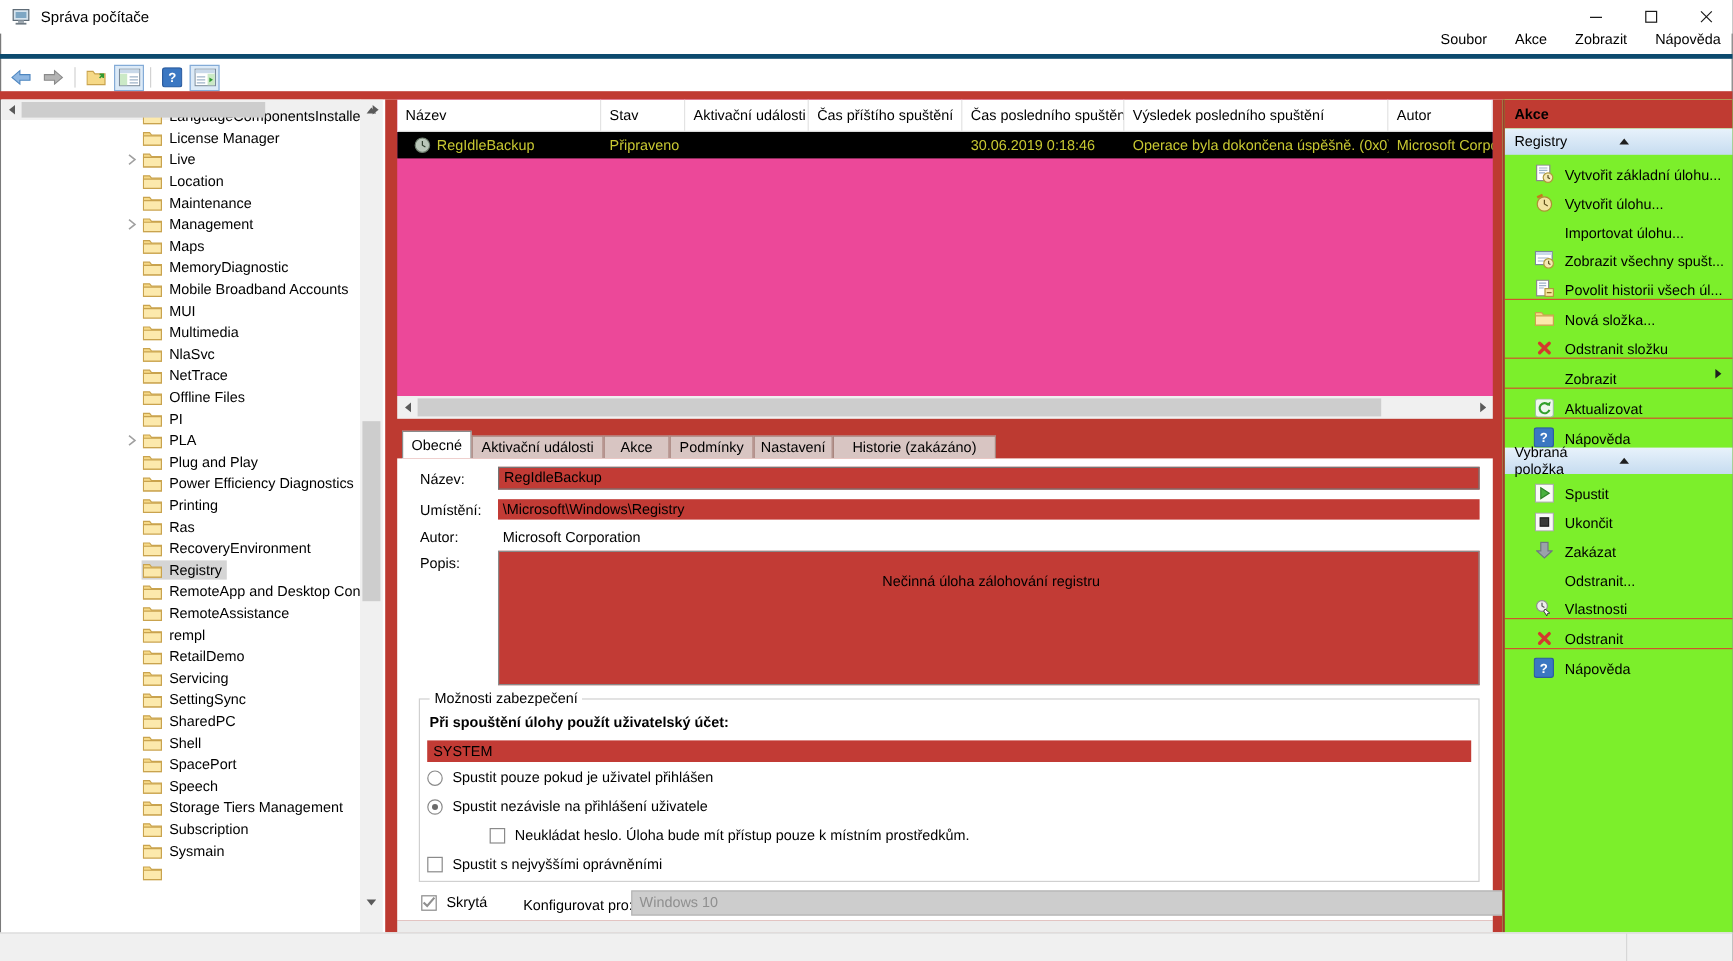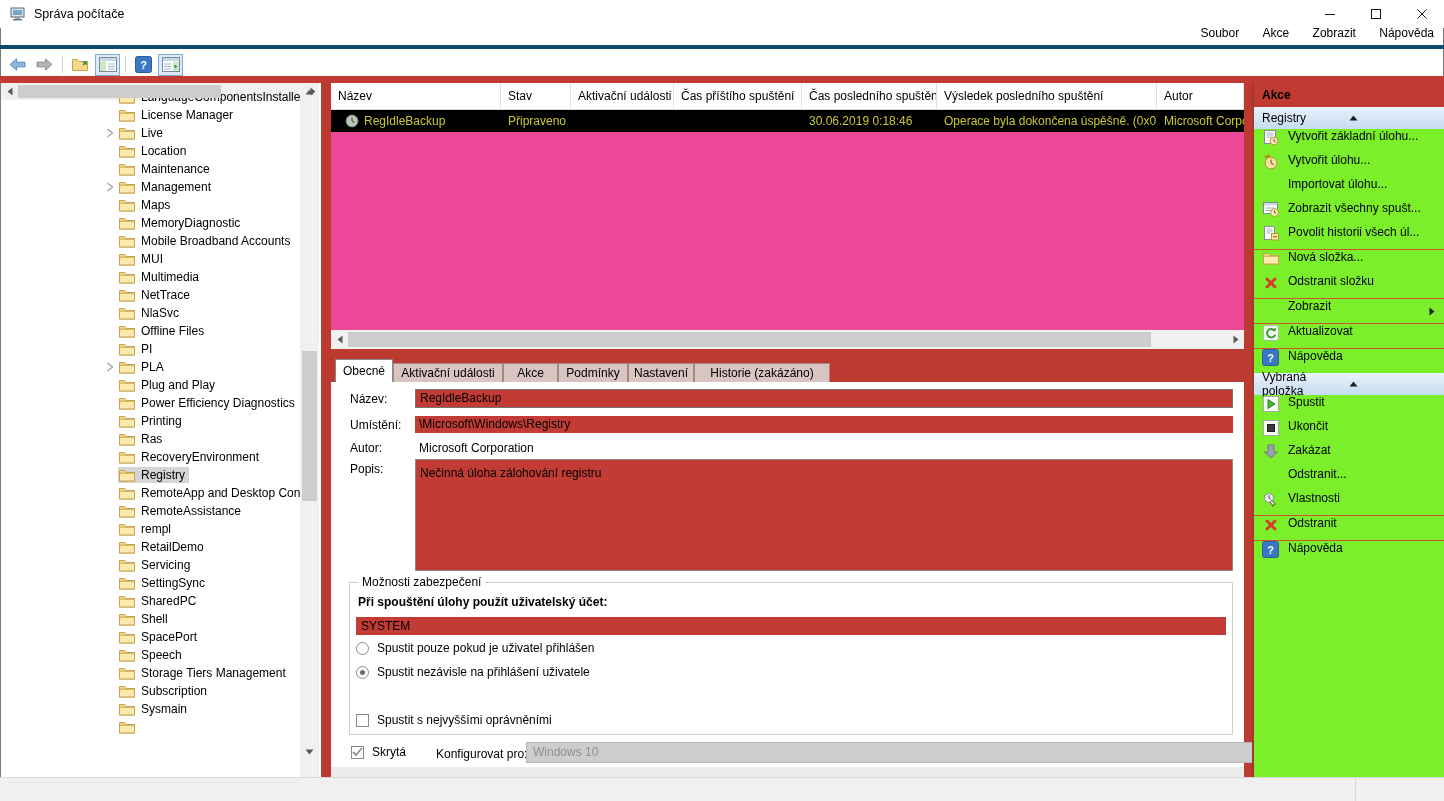--- a/index.html
+++ b/index.html
@@ -52,39 +52,39 @@
   .tabbar{position:absolute;left:10px;top:276px;width:913px;height:23px;display:flex;align-items:flex-end;padding-left:4px;box-sizing:border-box;}
   .tab{height:19px;line-height:19px;text-align:center;background:#D8C5C2;border:1px solid #A9867F;border-bottom:none;box-sizing:border-box;white-space:nowrap;overflow:hidden;flex:none;}
   .tab.active{height:23px;line-height:22px;background:#fff;border:1px solid #8a8a8a;border-bottom:none;}
   
   .details{position:absolute;left:10px;top:299px;width:913px;height:385px;background:#fff;}
   .flabel{position:absolute;left:19px;}
   .red-field{position:absolute;left:84px;width:818px;background:#C23B35;box-sizing:border-box;padding-left:4px;overflow:hidden;}
   .name-field{top:7px;height:19px;line-height:17px;border:1px solid #757575;}
   .loc-field{top:34px;height:17px;line-height:17px;}
   .author-val{position:absolute;left:88px;top:59px;}
-  .desc-field{top:77px;height:112px;border:1px solid #8a8a8a;line-height:16px;padding-top:5px;}
+  .desc-field{top:77px;height:112px;border:1px solid #8a8a8a;line-height:16px;padding-top:16px;text-align:center;}
   .groupbox{position:absolute;left:18px;top:200px;width:884px;height:153px;border:1px solid #D0D0D0;box-sizing:border-box;}
   .legend{position:absolute;left:8px;top:-8px;background:#fff;padding:0 4px;}
   .acc-label{position:absolute;left:8px;top:12px;font-weight:bold;}
   .sys-bar{position:absolute;left:6px;top:34px;width:870px;height:18px;line-height:18px;background:#C23B35;padding-left:5px;box-sizing:border-box;}
   .opt-row{position:absolute;display:flex;align-items:center;}
   .radio{width:13px;height:13px;border:1px solid #8a8a8a;border-radius:50%;background:#fff;box-sizing:border-box;position:relative;flex:none;}
   .radio.checked:after{content:"";position:absolute;left:3px;top:3px;width:5px;height:5px;border-radius:50%;background:#6b6b6b;}
   .checkbox{width:13px;height:13px;border:1px solid #8a8a8a;background:#fff;box-sizing:border-box;display:flex;align-items:center;justify-content:center;flex:none;}
   .opt-label{margin-left:8px;white-space:nowrap;}
   .footer-row{position:absolute;left:0;top:360px;width:913px;height:22px;}
   .dropdown{position:absolute;left:195px;top:0;width:842px;height:21px;background:#CDCDCD;border:1px solid #B5B5B5;box-sizing:border-box;color:#8F8F8F;line-height:19px;padding-left:6px;}
   .dd-chev{position:absolute;right:6px;top:7px;}
   
   .actions{position:absolute;left:1252px;top:83px;width:192px;height:694px;background:#7CEF2B;border-left:2px solid #A03A30;box-sizing:border-box;overflow:hidden;}
   .actions-title{height:24px;line-height:24px;background:#C03B32;font-weight:bold;padding-left:8px;}
   .group-header{height:22px;background:linear-gradient(#E8F2FB,#C6DCF0);display:flex;align-items:center;padding:0 8px;}
   .group-header span{flex:1;}
-  .action-item{height:24px;display:flex;align-items:flex-start;padding-left:8px;position:relative;}
+  .action-item{height:24px;display:flex;align-items:flex-end;padding-left:24px;position:relative;}
   .ai-icon{width:17px;height:17px;margin-right:9px;display:flex;align-items:center;justify-content:center;flex:none;}
   .ai-label{white-space:nowrap;overflow:hidden;}
   .submenu{position:absolute;right:9px;top:8px;}
   .sep{height:1px;background:#D2512F;}
   
   .bottombar{position:absolute;left:0;top:777px;width:100%;height:24px;background:#F0F0F0;border-top:1px solid #D9D9D9;box-sizing:border-box;}
   .bb-div{position:absolute;left:1355px;top:0;width:1px;height:100%;background:#D7D7D7;}
   .center-bottom{position:absolute;left:10px;top:684px;width:913px;height:10px;background:#ECECEC;}
   svg{display:block;}
 </style>
@@ -329,33 +329,33 @@
         </div>
         <div class="tree-row">
           <div class="tree-arrow"></div>
           <span class="tree-core">
             <span class="tree-icon">
               <svg width="16" height="13" viewBox="0 0 16 13">
                 <path d="M0.5 1.5 h5.2 l1.6 2 h8.2 v8.5 h-15 z" fill="#F6D987" stroke="#C9A34E"></path>
                 <path d="M0.5 4.2 h15 v7.8 h-15 z" fill="#FCE9AC" stroke="#C9A34E"></path>
               </svg>
             </span>
+            <span class="tree-label">NlaSvc</span>
+          </span>
+        </div>
+        <div class="tree-row">
+          <div class="tree-arrow"></div>
+          <span class="tree-core">
+            <span class="tree-icon">
+              <svg width="16" height="13" viewBox="0 0 16 13">
+                <path d="M0.5 1.5 h5.2 l1.6 2 h8.2 v8.5 h-15 z" fill="#F6D987" stroke="#C9A34E"></path>
+                <path d="M0.5 4.2 h15 v7.8 h-15 z" fill="#FCE9AC" stroke="#C9A34E"></path>
+              </svg>
+            </span>
             <span class="tree-label">NetTrace</span>
-          </span>
-        </div>
-        <div class="tree-row">
-          <div class="tree-arrow"></div>
-          <span class="tree-core">
-            <span class="tree-icon">
-              <svg width="16" height="13" viewBox="0 0 16 13">
-                <path d="M0.5 1.5 h5.2 l1.6 2 h8.2 v8.5 h-15 z" fill="#F6D987" stroke="#C9A34E"></path>
-                <path d="M0.5 4.2 h15 v7.8 h-15 z" fill="#FCE9AC" stroke="#C9A34E"></path>
-              </svg>
-            </span>
-            <span class="tree-label">NlaSvc</span>
           </span>
         </div>
         <div class="tree-row">
           <div class="tree-arrow"></div>
           <span class="tree-core">
             <span class="tree-icon">
               <svg width="16" height="13" viewBox="0 0 16 13">
                 <path d="M0.5 1.5 h5.2 l1.6 2 h8.2 v8.5 h-15 z" fill="#F6D987" stroke="#C9A34E"></path>
                 <path d="M0.5 4.2 h15 v7.8 h-15 z" fill="#FCE9AC" stroke="#C9A34E"></path>
               </svg>
@@ -732,20 +732,24 @@
         <div class="sys-bar">SYSTEM</div>
 
         <div class="opt-row" style="left:6px;top:58px;">
           <span class="radio"></span>
           <span class="opt-label">Spustit pouze pokud je uživatel přihlášen</span>
         </div>
         <div class="opt-row" style="left:6px;top:82px;">
           <span class="radio checked"></span>
           <span class="opt-label">Spustit nezávisle na přihlášení uživatele</span>
         </div>
+        <div class="opt-row" style="left:58px;top:106px;">
+          <span class="checkbox"></span>
+          <span class="opt-label">Neukládat heslo. Úloha bude mít přístup pouze k místním prostředkům.</span>
+        </div>
         <div class="opt-row" style="left:6px;top:130px;">
           <span class="checkbox"></span>
           <span class="opt-label">Spustit s nejvyššími oprávněními</span>
         </div>
       </div>
 
       <div class="footer-row">
         <div class="opt-row" style="left:20px;top:3px;">
           <span class="checkbox">
               <svg width="11" height="10" viewBox="0 0 11 10">

